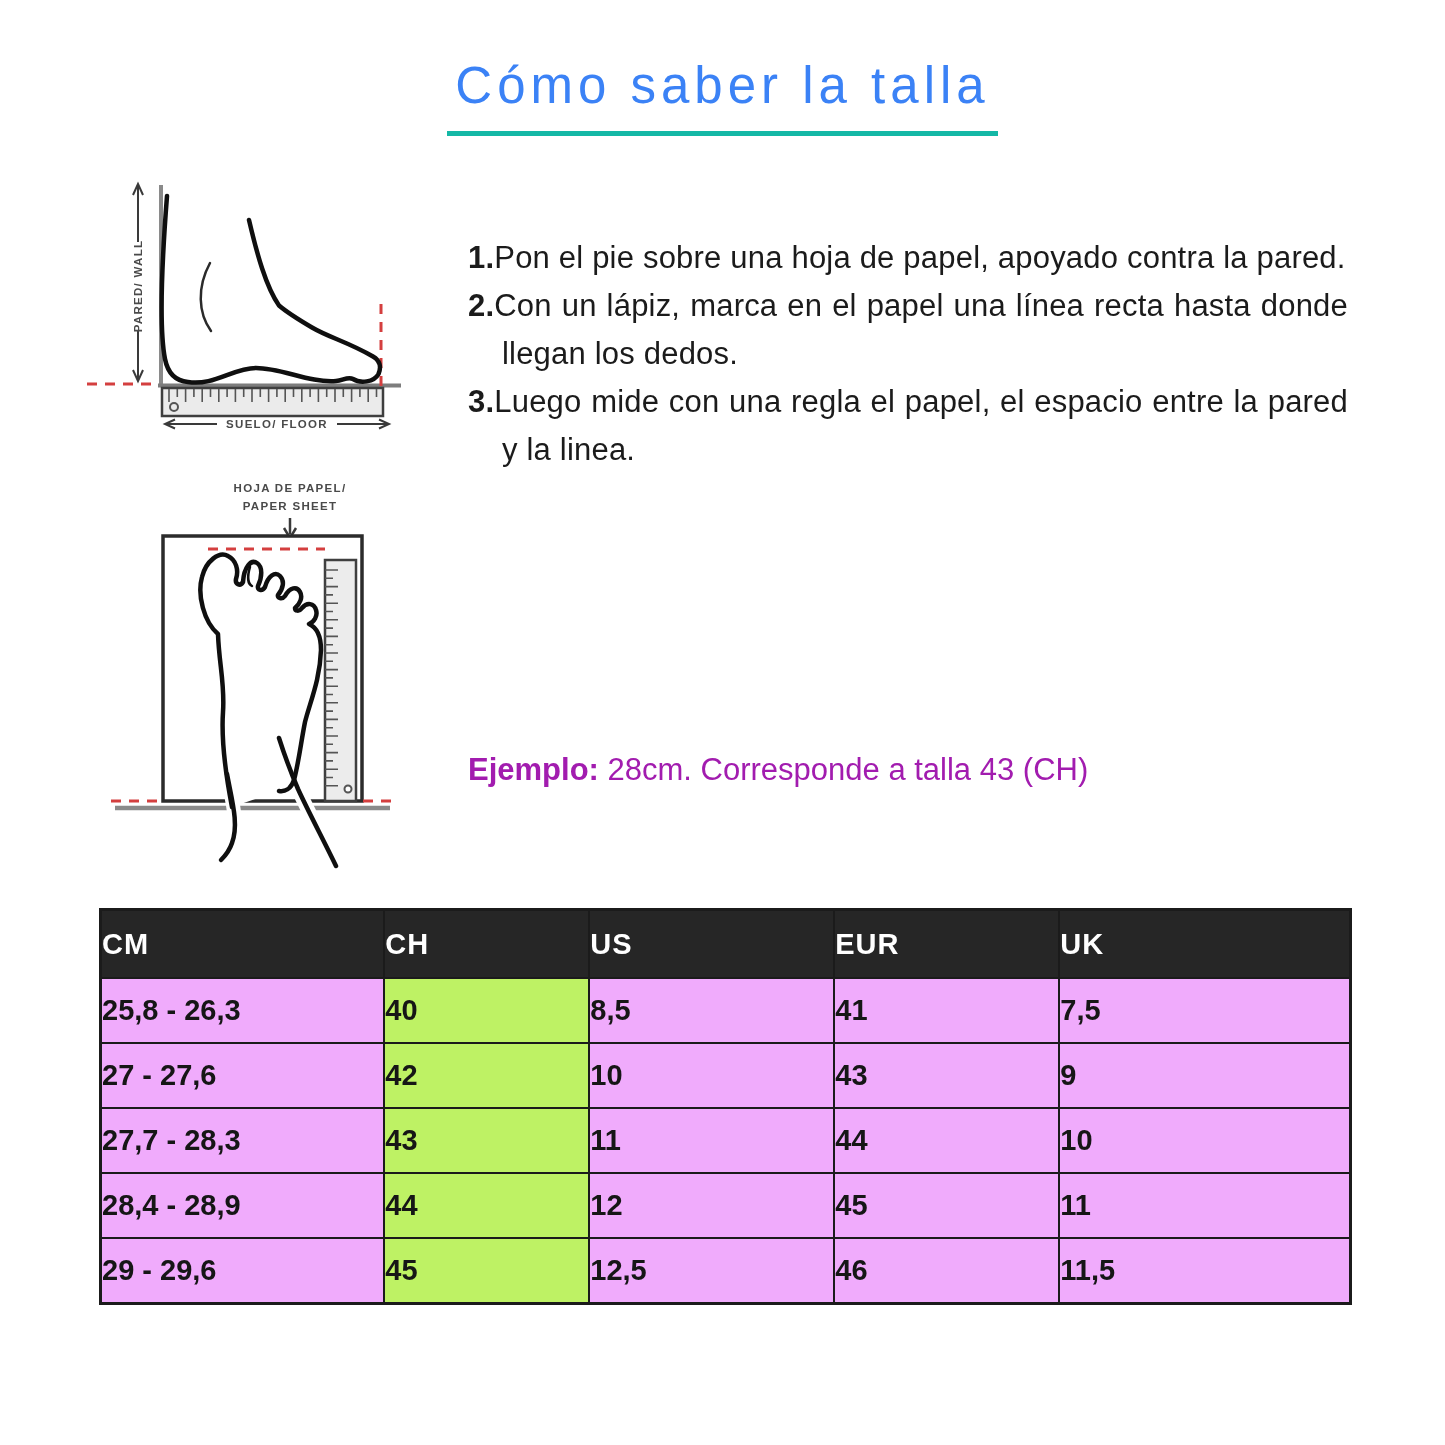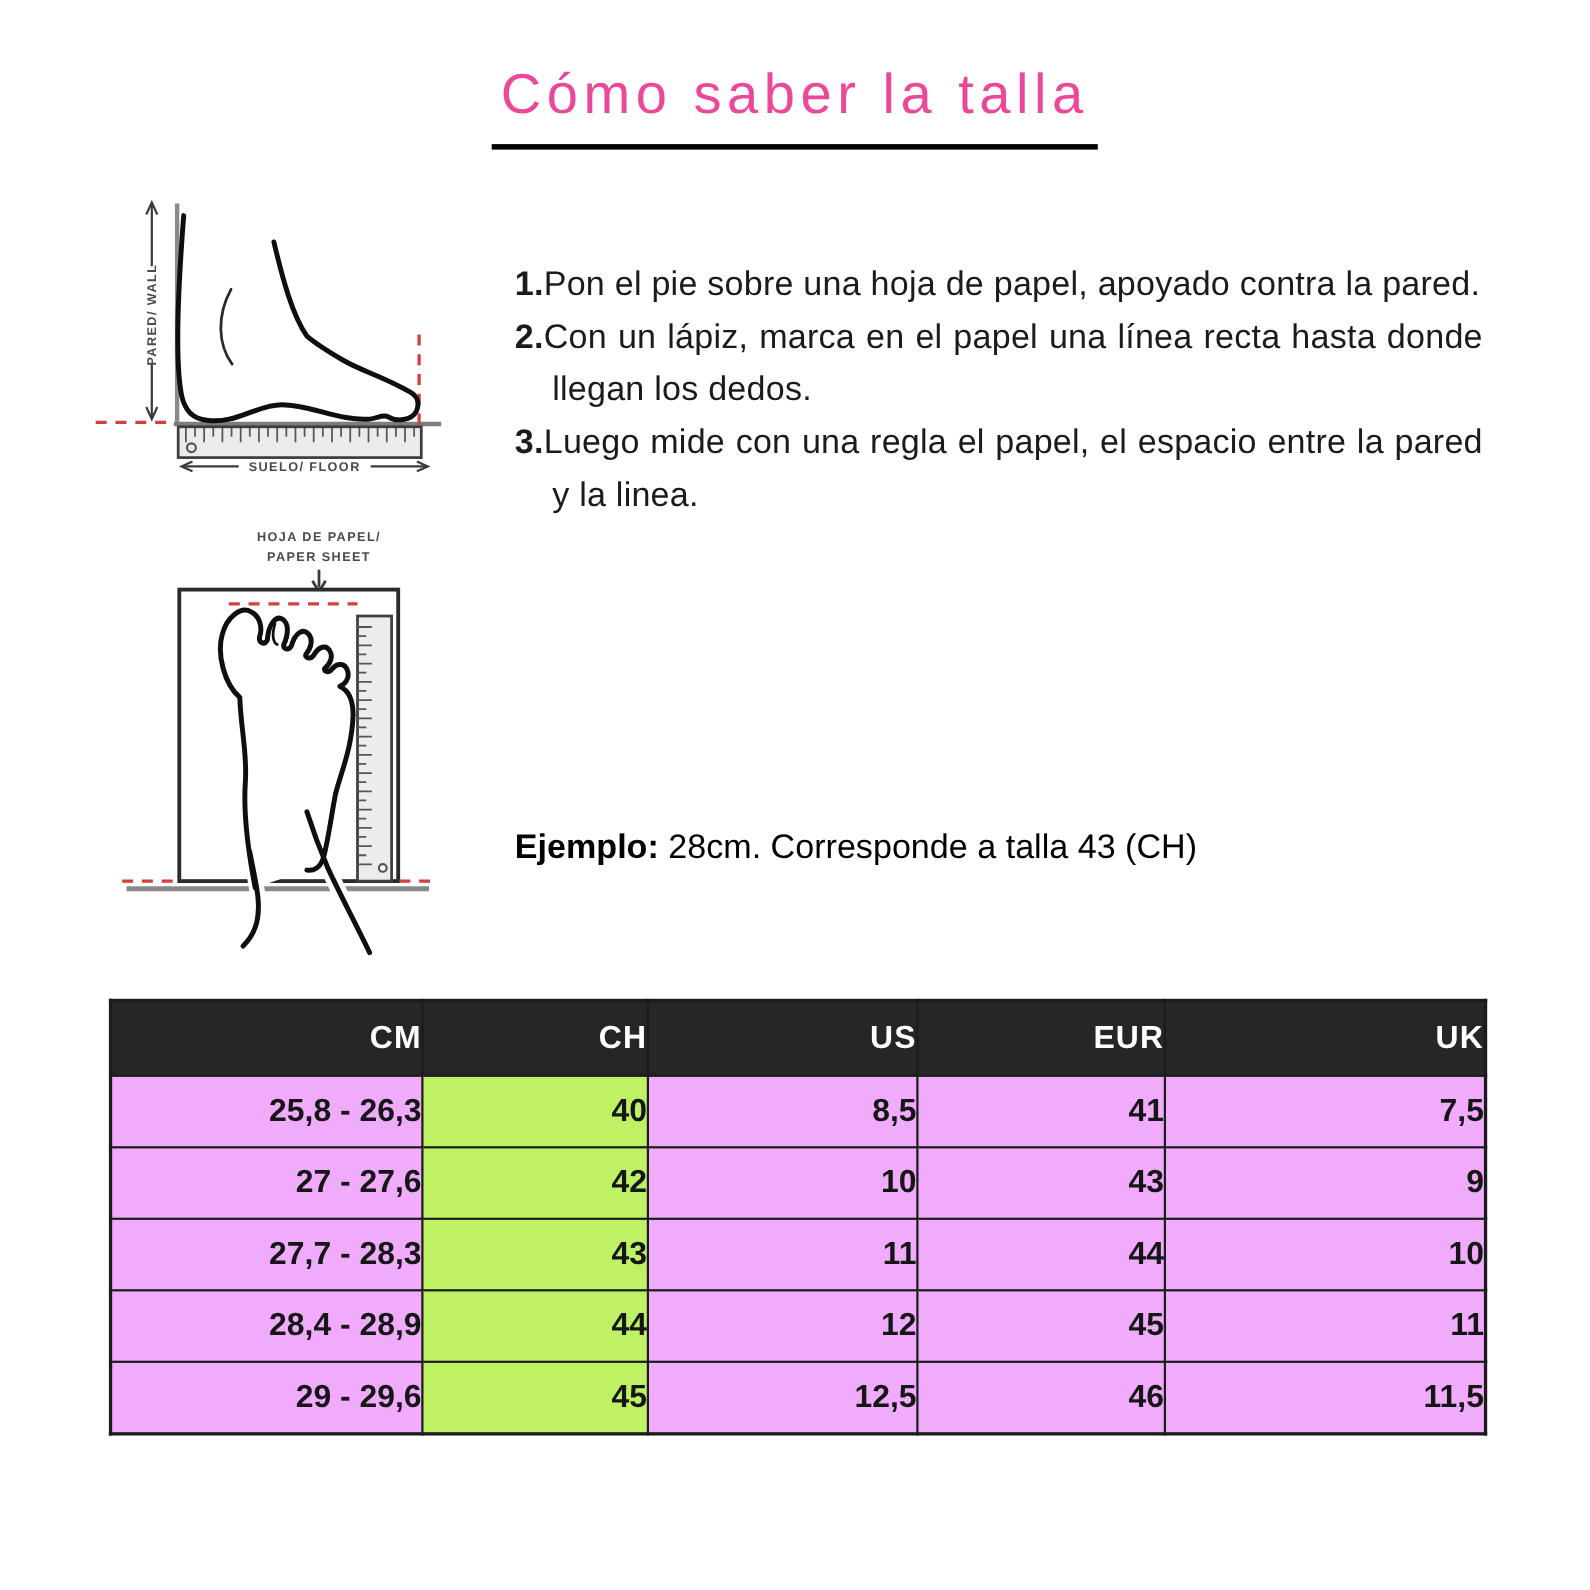--- a/index.html
+++ b/index.html
@@ -6,53 +6,53 @@
   body {
     width:1445px; height:1445px; position:relative; overflow:hidden;
     font-family:"Liberation Sans", sans-serif; color:#1d1d1d;
   }
   .page { position:absolute; inset:0; background:#fff; }
 
   
   .title-wrap { position:absolute; top:56px; left:0; width:100%; text-align:center; }
   .title {
     display:inline-block; font-size:51px; font-weight:400; letter-spacing:5px;
-    color:#ec4899; border-bottom:5px solid #000000; padding:0 8px 16px 8px;
+    color:#3b82f6; border-bottom:5px solid #14b8a6; padding:0 8px 16px 8px;
   }
 
   
   .diagram1 { position:absolute; left:85px; top:170px; }
   .diagram2 { position:absolute; left:85px; top:474px; }
   svg text {
     font-family:"Liberation Sans", sans-serif; fill:#4a4a4a;
     font-size:11.5px; font-weight:700; letter-spacing:1.3px;
   }
 
   
   .instructions {
     position:absolute; left:468px; top:234px; width:880px;
     font-size:31px; line-height:48px; letter-spacing:0.2px; color:#1b1b1b;
   }
   .item { text-align:justify; padding-left:34px; text-indent:-34px; }
   .item .n { font-weight:700; }
 
-  .example { position:absolute; left:468px; top:752px; font-size:31px; color:#000000; margin:0; }
+  .example { position:absolute; left:468px; top:752px; font-size:31px; color:#a21caf; margin:0; }
   .example .lbl { font-weight:700; }
 
   
   .size-table {
     position:absolute; left:99px; top:908px; width:1253px;
     border-collapse:collapse; table-layout:fixed; border:3px solid #1b1b1b;
   }
   .size-table col.c1 { width:22.7%; }
   .size-table col.c2 { width:16.4%; }
   .size-table col.c3 { width:19.6%; }
   .size-table col.c4 { width:18.0%; }
   .size-table col.c5 { width:23.3%; }
-  .size-table th, .size-table td { border:2.5px solid #1b1b1b; text-align:right; padding:0; }
+  .size-table th, .size-table td { border:2.5px solid #1b1b1b; text-align:left; padding:0; }
   .size-table thead th {
     background:#262626; color:#ffffff; height:66px;
     font-size:29px; font-weight:700; letter-spacing:1px;
   }
   .size-table td { height:63px; font-size:29px; font-weight:700; color:#161616; background:#f0abfc; }
   .size-table td.shade { background:#bef264; }
 </style>
 </head>
 <body>
 

